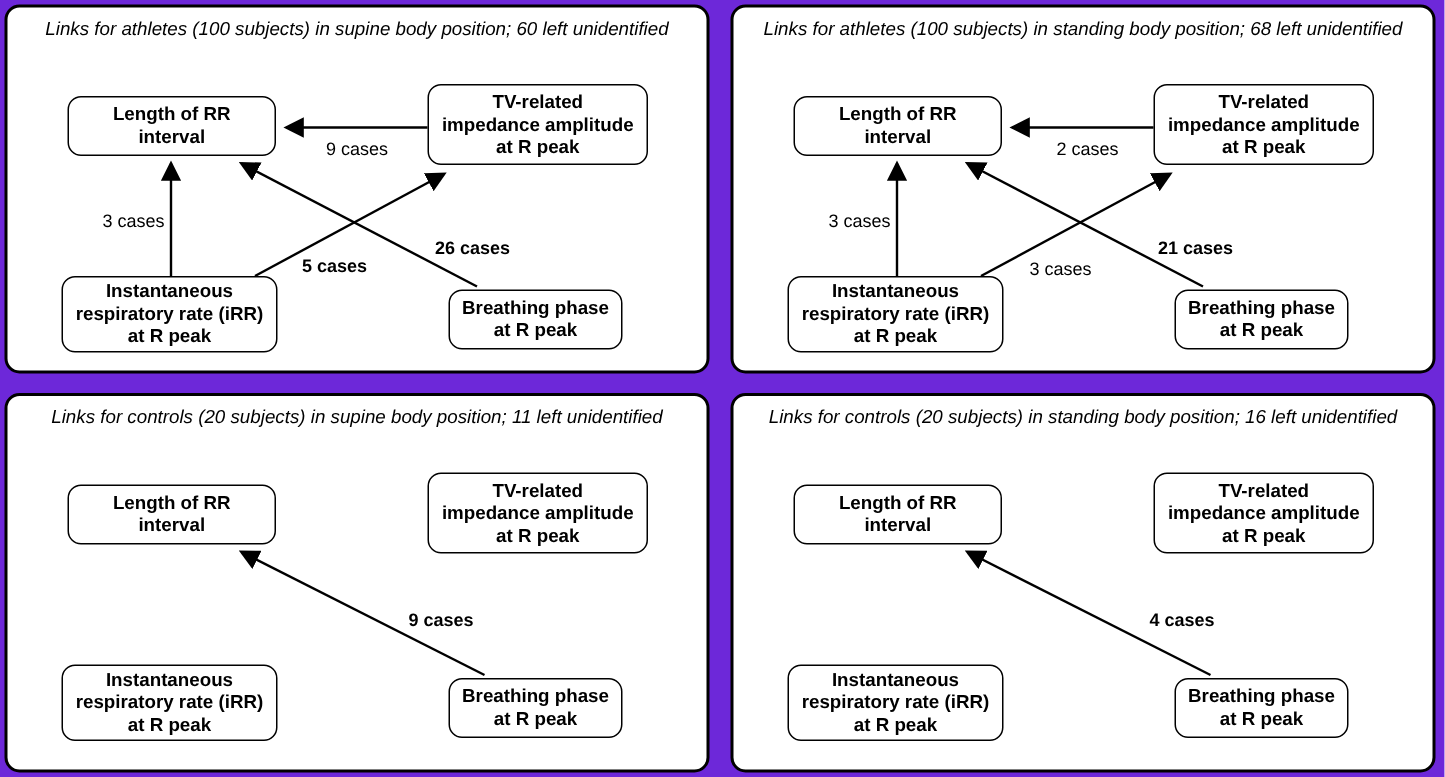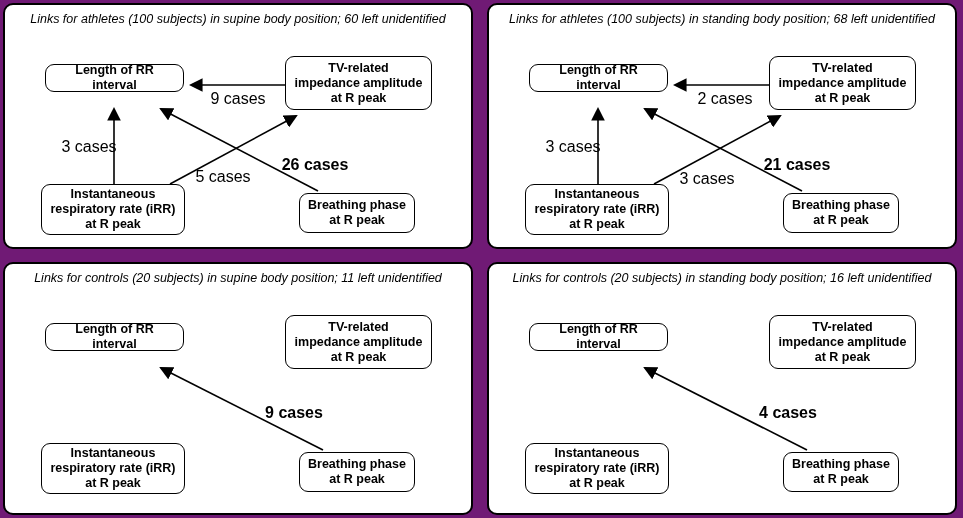--- a/index.html
+++ b/index.html
@@ -1,20 +1,20 @@
 <!DOCTYPE html>
 <html><head>
 <meta charset="utf-8">
 <style>
   html, body { margin: 0; padding: 0; background: #ffffff; }
   .canvas {
     position: relative;
     width: 963px;
     height: 518px;
-    background: #701a75;
+    background: #6d28d9;
     font-family: "Liberation Sans", sans-serif;
     color: #000000;
     overflow: hidden;
   }
   .panel {
     position: absolute;
     border: 2px solid #000000;
     border-radius: 10px;
     background: #ffffff;
     box-sizing: border-box;
@@ -37,34 +37,34 @@
     display: flex;
     align-items: center;
     justify-content: center;
     text-align: center;
     font-weight: bold;
     font-size: 12.5px;
     line-height: 15px;
     white-space: pre-line;
     box-sizing: border-box;
   }
-  .n-rr  { left: 40px;  top: 59px;  width: 139px; height: 28px; }
+  .n-rr  { left: 40px;  top: 59px;  width: 139px; height: 40px; }
   .n-tv  { left: 280px; top: 51px;  width: 147px; height: 54px; }
   .n-irr { left: 36px;  top: 179px; width: 144px; height: 51px; }
   .n-bp  { left: 294px; top: 188px; width: 116px; height: 40px; }
   .links-svg {
     position: absolute;
     left: 0; top: 0;
     width: 100%; height: 100%;
     pointer-events: none;
   }
   .links-svg line { stroke: #000000; stroke-width: 1.6; }
   .link-label {
     position: absolute;
-    font-size: 16px;
+    font-size: 12px;
     transform: translate(-50%, -50%);
     white-space: nowrap;
     background: transparent;
   }
   .link-label.em { font-weight: bold; }
   
   .p1 { left: 3px;   top: 3px;   width: 470px; height: 246px; }
   .p2 { left: 487px; top: 3px;   width: 470px; height: 246px; }
   .p3 { left: 3px;   top: 262px; width: 470px; height: 253px; }
   .p4 { left: 487px; top: 262px; width: 470px; height: 253px; }
@@ -92,21 +92,21 @@
           <path d="M0,0 L10,5 L0,10 Z" fill="#000000"></path>
         </marker>
       </defs>
       <line x1="280" y1="80" x2="186" y2="80" marker-end="url(#ah1)"></line>
       <line x1="109" y1="179" x2="109" y2="104" marker-end="url(#ah1)"></line>
       <line x1="165" y1="179" x2="291" y2="111" marker-end="url(#ah1)"></line>
       <line x1="313" y1="186" x2="156" y2="104" marker-end="url(#ah1)"></line>
     </svg>
     <div class="link-label" style="left:233px; top:94px;">9 cases</div>
     <div class="link-label" style="left:84px;  top:142px;">3 cases</div>
-    <div class="link-label" style="left:218px; top:172px;">5 cases</div>
+    <div class="link-label" style="left:218px; top:172px;font-weight:bold;">5 cases</div>
     <div class="link-label em" style="left:310px; top:160px;">26 cases</div>
   </section>
 
   <section class="panel p2">
     <div class="panel-title">Links for athletes (100 subjects) in standing body position; 68 left unidentified</div>
     <div class="node n-rr">Length of RR
 interval</div>
     <div class="node n-tv">TV-related
 impedance amplitude
 at R peak</div>

